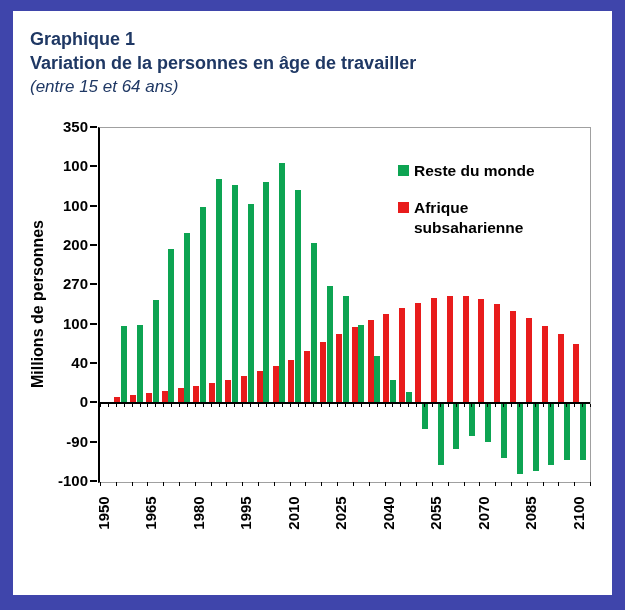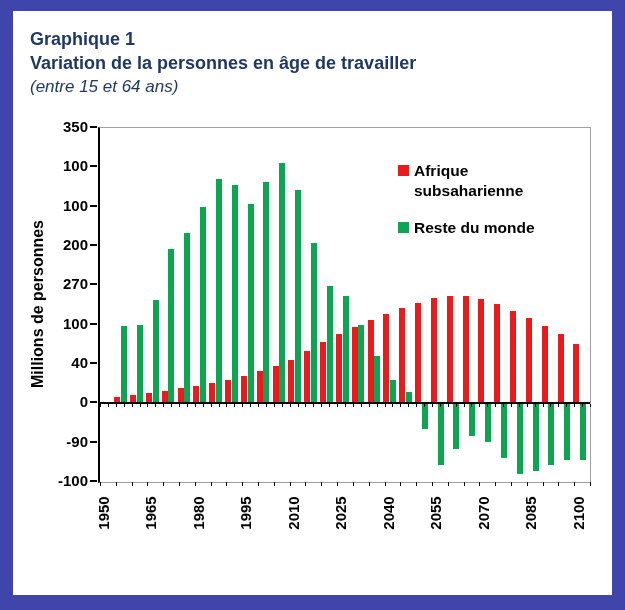--- a/index.html
+++ b/index.html
@@ -198,26 +198,26 @@
       <div class="btick" style="left: 410.968px; top: 354px;"></div>
       <div class="btick" style="left: 426.774px; top: 354px;"></div>
       <div class="btick" style="left: 442.581px; top: 354px;"></div>
       <div class="btick" style="left: 458.387px; top: 354px;"></div>
       <div class="btick" style="left: 474.194px; top: 354px;"></div>
       <div class="btick" style="left: 490px; top: 354px;"></div>
     </div>
 
   <div class="legend">
     <div class="li">
+      <span class="sw" id="sw2" style="background: rgb(13, 164, 82);"></span>
+      <span class="lt">Reste du monde</span>
+    </div>
+    <div class="li">
       <span class="sw" id="sw1" style="background: rgb(232, 28, 28);"></span>
       <span class="lt"><span>Afrique</span><br><span>subsaharienne</span></span>
-    </div>
-    <div class="li">
-      <span class="sw" id="sw2" style="background: rgb(13, 164, 82);"></span>
-      <span class="lt">Reste du monde</span>
     </div>
   </div>
 
 <div class="ytick" style="left: 90px; top: 126px;"></div>
     <div class="ylab" style="left: 38px; top: 118px;">350</div>
     <div class="ytick" style="left: 90px; top: 165.333px;"></div>
     <div class="ylab" style="left: 38px; top: 157.333px;">100</div>
     <div class="ytick" style="left: 90px; top: 204.667px;"></div>
     <div class="ylab" style="left: 38px; top: 196.667px;">100</div>
     <div class="ytick" style="left: 90px; top: 244px;"></div>

